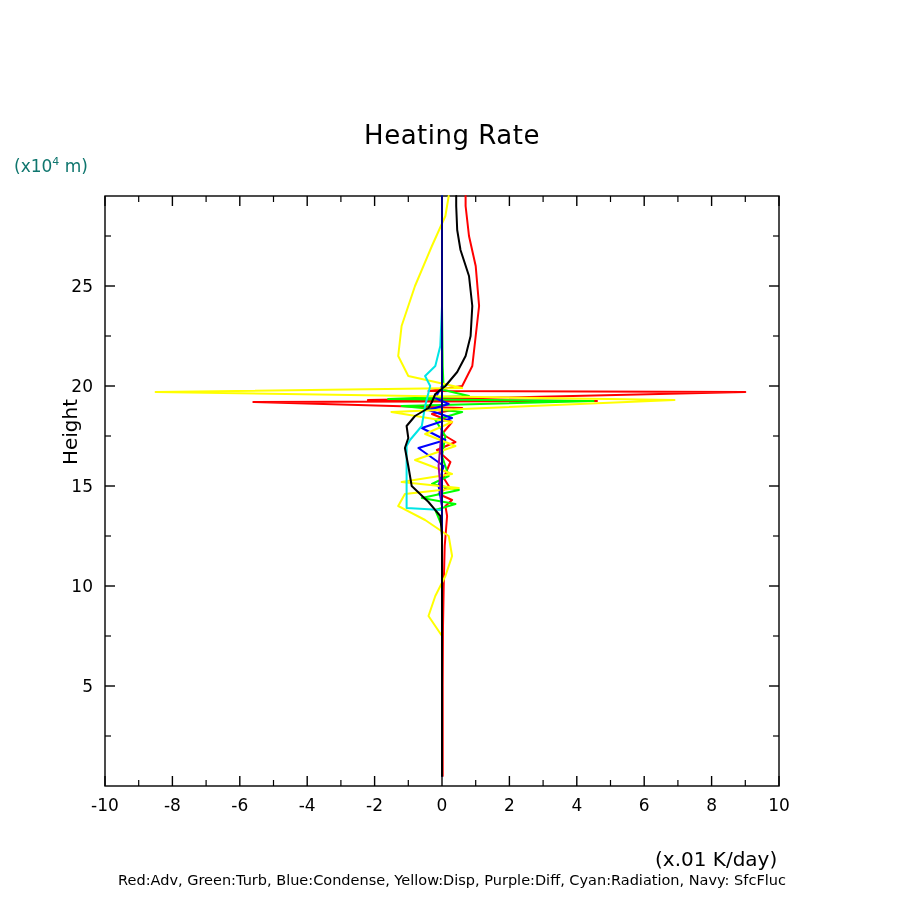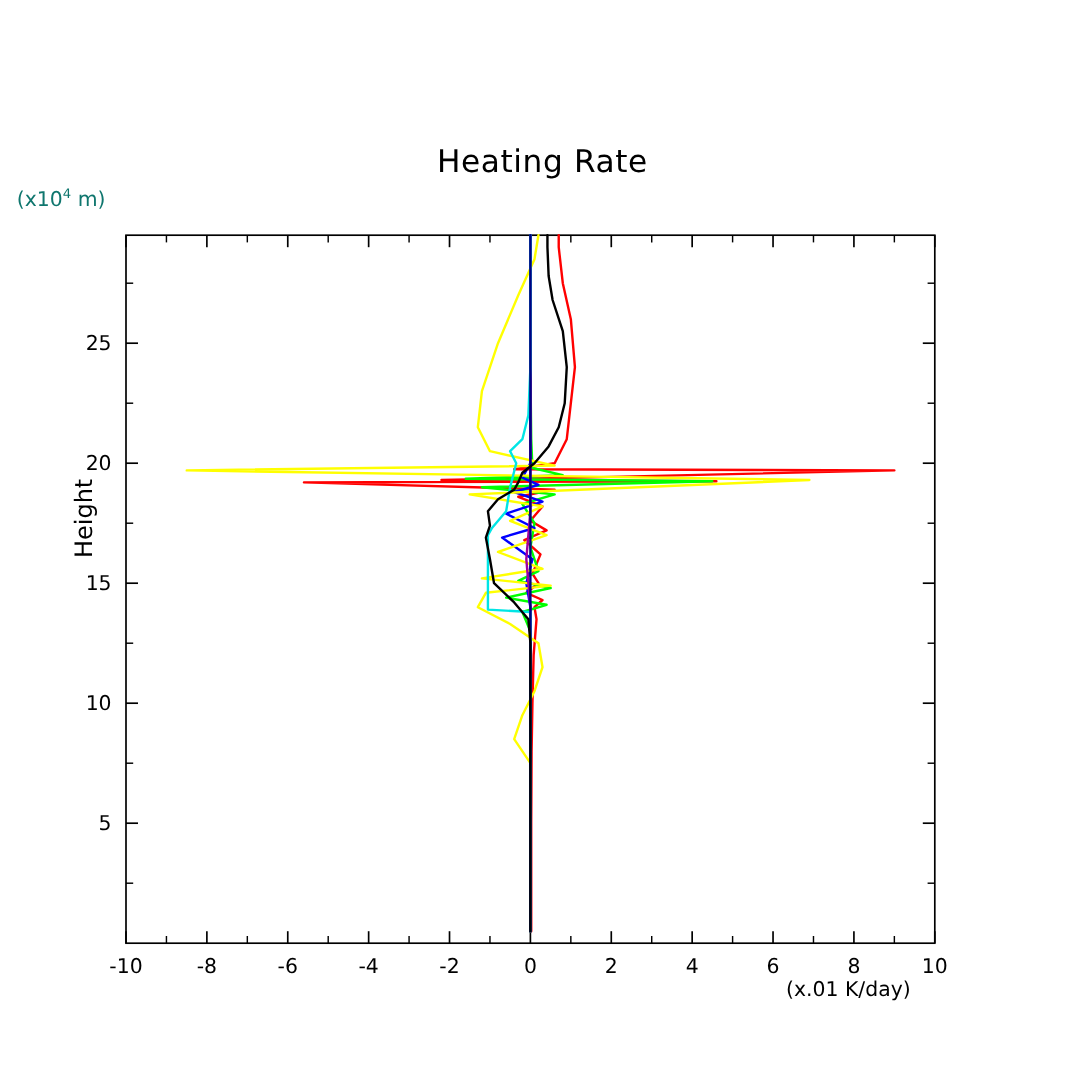--- a/index.html
+++ b/index.html
@@ -42,22 +42,22 @@
     width: 160px;
     text-align: center;
     font-size: 20px;
     color: #000000;
     transform: rotate(-90deg);
     transform-origin: center center;
   }
   #x-unit-label {
     position: absolute;
     left: 655px;
-    top: 815px;
-    font-size: 17px;
+    top: 847px;
+    font-size: 20px;
     color: #000000;
   }
   #legend-line {
     position: absolute;
     left: 0;
     top: 872px;
     width: 904px;
     text-align: center;
     font-size: 14.5px;
     color: #000000;
@@ -81,20 +81,21 @@
   <div id="chart-title">Heating Rate</div>
 
   <div id="y-unit-label">
     <span>(x10</span><sup>4</sup><span> m)</span>
   </div>
 
   <div id="y-axis-title">Height</div>
 
   <div id="x-unit-label">(x.01 K/day)</div>
 
+  <div id="legend-line">Red:Adv, Green:Turb, Blue:Condense, Yellow:Disp, Purple:Diff, Cyan:Radiation, Navy: SfcFluc</div>
 
   <svg id="plot-svg" width="904" height="904">
     <g id="axes-group">
       <rect id="plot-frame" x="105" y="196" width="674" height="590" fill="none" stroke="#000000" stroke-width="1.4"></rect>
     </g>
     <g id="ticks-group">
         <line x1="105" y1="786" x2="105" y2="776" stroke="#000" stroke-width="1.4"></line>
         <line x1="105" y1="196" x2="105" y2="206" stroke="#000" stroke-width="1.4"></line>
         <line x1="138.7" y1="786" x2="138.7" y2="780" stroke="#000" stroke-width="1.2"></line>
         <line x1="138.7" y1="196" x2="138.7" y2="202" stroke="#000" stroke-width="1.2"></line>

